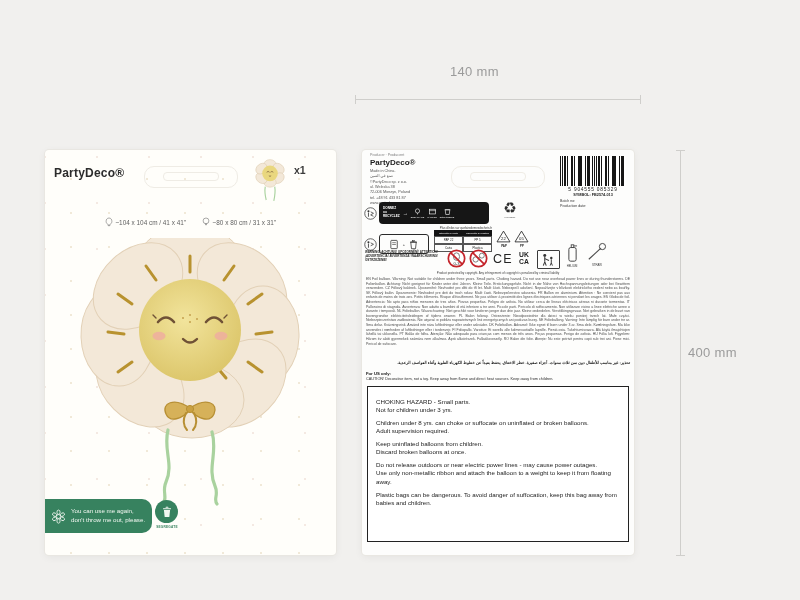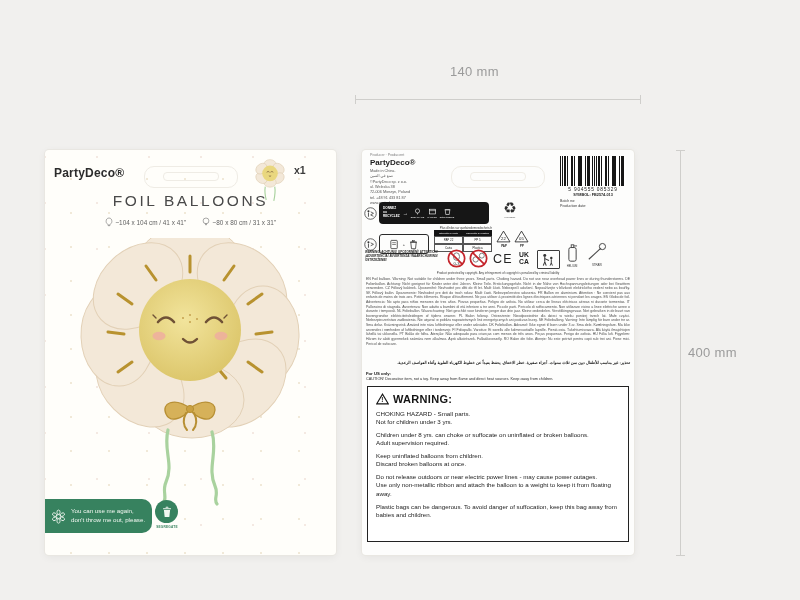--- a/index.html
+++ b/index.html
@@ -149,21 +149,20 @@
           <path d="M16.5,14.8 q1.5,-1.8 3,0" stroke="#6f5136" stroke-width=".7" fill="none"></path>
           <path d="M21.5,14.8 q1.5,-1.8 3,0" stroke="#6f5136" stroke-width=".7" fill="none" transform="translate(-1,0)"></path>
           <path d="M18.8,18.5 q1.2,1.2 2.4,0" stroke="#6f5136" stroke-width=".7" fill="none"></path>
           <path d="M15,30 q-1,6 1,14" stroke="#a9d29e" stroke-width="1.2" fill="none"></path>
           <path d="M25,30 q1,6 -1,15" stroke="#a9d29e" stroke-width="1.2" fill="none"></path>
         </g>
       </svg>
     </div>
     <div class="count">x1</div>
 
-    <h1 class="title">FOIL BALLOONS</h1>
 
     <div class="sizes">
       <span class="sz">
         <svg viewBox="0 0 10 12" width="8" height="10">
           <path d="M5,1 C7.6,1 8.6,3.2 8.6,5.2 C8.6,7.4 7,9 5.6,9.4 L6.2,10.6 L3.8,10.6 L4.4,9.4 C3,9 1.4,7.4 1.4,5.2 C1.4,3.2 2.4,1 5,1 Z" fill="none" stroke="#666" stroke-width=".7"></path>
         </svg>
         <span>~104 x 104 cm / 41 x 41"</span>
       </span>
       <span class="sz">
         <svg viewBox="0 0 10 12" width="8" height="10">
@@ -433,27 +432,20 @@
       <div class="iconcapi">STRAW</div>
     </div>
 
     <div class="copyright">Product protected by copyright. Any infringement of copyright is penalized by criminal liability</div>
     <div class="legal">EN Foil balloon. Warning: Not suitable for children under three years. Small parts. Choking hazard. Do not use near overhead power lines or during thunderstorms. DE Folienballon. Achtung: Nicht geeignet für Kinder unter drei Jahren. Kleine Teile. Erstickungsgefahr. Nicht in der Nähe von Hochspannungsleitungen oder bei Gewittern verwenden. CZ Fóliový balónek. Upozornění: Nevhodné pro děti do tří let. Malé části. Nebezpečí udušení. Nepoužívejte v blízkosti elektrického vedení nebo za bouřky. SK Fóliový balón. Upozornenie: Nevhodné pre deti do troch rokov. Malé časti. Nebezpečenstvo udusenia. FR Ballon en aluminium. Attention : Ne convient pas aux enfants de moins de trois ans. Petits éléments. Risque d'étouffement. Ne pas utiliser à proximité des lignes électriques aériennes ni pendant les orages. ES Globo de foil. Advertencia: No apto para niños menores de tres años. Piezas pequeñas. Peligro de asfixia. No utilizar cerca de líneas eléctricas aéreas ni durante tormentas. IT Palloncino di stagnola. Avvertenza: Non adatto a bambini di età inferiore a tre anni. Piccole parti. Pericolo di soffocamento. Non utilizzare vicino a linee elettriche aeree o durante i temporali. NL Folieballon. Waarschuwing: Niet geschikt voor kinderen jonger dan drie jaar. Kleine onderdelen. Verstikkingsgevaar. Niet gebruiken in de buurt van bovengrondse elektriciteitsleidingen of tijdens onweer. PL Balon foliowy. Ostrzeżenie: Nieodpowiednie dla dzieci w wieku poniżej trzech lat. Małe części. Niebezpieczeństwo zadławienia. Nie używać w pobliżu napowietrznych linii energetycznych ani podczas burzy. SE Folieballong. Varning: Inte lämplig för barn under tre år. Små delar. Kvävningsrisk. Använd inte nära luftledningar eller under åskväder. DK Folieballon. Advarsel: Ikke egnet til børn under 3 år. Små dele. Kvælningsfare. Må ikke anvendes i nærheden af luftledninger eller i tordenvejr. FI Foliopallo. Varoitus: Ei sovellu alle kolmevuotiaille lapsille. Pieniä osia. Tukehtumisvaara. Älä käytä ilmajohtojen lähellä tai ukkosella. PT Balão de folha. Atenção: Não adequado para crianças com menos de três anos. Peças pequenas. Perigo de asfixia. HU Fólia lufi. Figyelem: Három év alatti gyermekek számára nem alkalmas. Apró alkatrészek. Fulladásveszély. RO Balon din folie. Atenție: Nu este potrivit pentru copii sub trei ani. Piese mici. Pericol de sufocare.</div>
     <div class="arabic">تحذير: غير مناسب للأطفال دون سن ثلاث سنوات. أجزاء صغيرة. خطر الاختناق. يحفظ بعيداً عن خطوط الكهرباء العلوية وأثناء العواصف الرعدية.</div>
     <div class="usonly">For US only:</div>
     <div class="caution">CAUTION! Decorative item, not a toy. Keep away from flame and direct heat sources. Keep away from children.</div>
 
     <div class="warnbox">
-      <div class="wb-title">
-        <svg viewBox="0 0 20 18" width="13" height="12">
-          <path d="M10,1.5 L19,16.5 L1,16.5 Z" stroke="#141414" stroke-width="1.6" fill="none"></path>
-          <text x="10" y="14.2" font-size="10" font-weight="bold" text-anchor="middle" fill="#141414" font-family="Liberation Sans, sans-serif">!</text>
-        </svg>
-        <span>WARNING:</span>
-      </div>
       <div class="wb-p">CHOKING HAZARD - Small parts.
 Not for children under 3 yrs.</div>
       <div class="wb-p">Children under 8 yrs. can choke or suffocate on uninflated or broken balloons.
 Adult supervision required.</div>
       <div class="wb-p">Keep uninflated balloons from children.
 Discard broken balloons at once.</div>
       <div class="wb-p">Do not release outdoors or near electric power lines - may cause power outages.
 Use only non-metallic ribbon and attach the balloon to a weight to keep it from floating away.</div>
       <div class="wb-p">Plastic bags can be dangerous. To avoid danger of suffocation, keep this bag away from babies and children.</div>
     </div>

